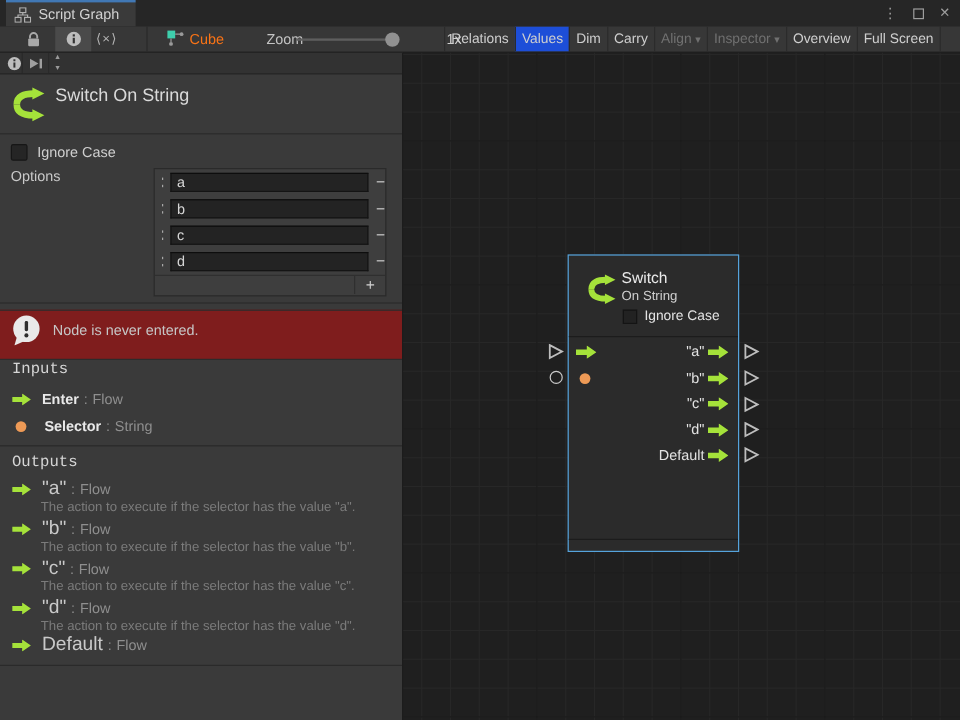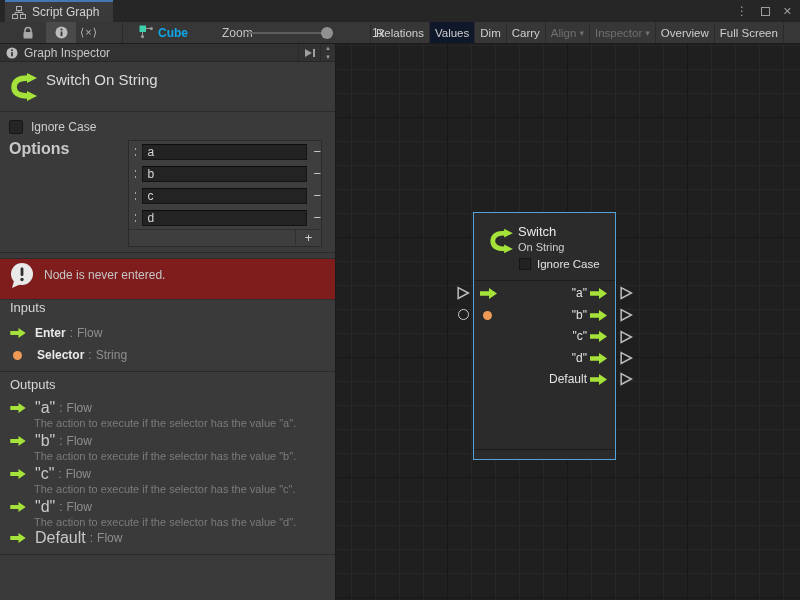--- a/index.html
+++ b/index.html
@@ -19,68 +19,68 @@
 
   
   .toolbar{position:absolute;left:0;top:22px;width:800px;height:22px;background:#373737;
            border-bottom:1px solid #1c1c1c;font-size:12px;overflow:hidden;}
   .tb-abs{position:absolute;top:0;height:21px;display:flex;align-items:center;}
   .tb-lock{left:22px;}
   .tb-info{left:46px;width:30px;justify-content:center;background:#4a4a4a;}
   .tb-code{left:80px;color:#b5b5b5;font-size:11px;letter-spacing:1px;}
   .tb-sep{position:absolute;top:0;width:1px;height:21px;background:#2a2a2a;}
   .tb-cube-icon{left:139px;}
-  .tb-cube-label{left:158px;color:#0ea5e9;font-weight:bold;}
+  .tb-cube-label{left:158px;color:#f97316;}
   .tb-zoom-label{left:222px;color:#c4c4c4;}
   .zoom-track{position:absolute;left:247px;top:10px;width:82px;height:2px;background:#5e5e5e;}
   .zoom-handle{position:absolute;left:321px;top:5px;width:12px;height:12px;border-radius:50%;background:#919191;}
   .tb-zoom-value{left:340px;color:#cfcfcf;margin-left:32px;}
   .tb-buttons{position:absolute;left:370px;right:0;top:0;height:21px;display:flex;}
   .tb-btn{display:flex;align-items:center;padding:0 5px;border-left:1px solid #2b2b2b;
           color:#cfcfcf;font-size:11.5px;white-space:nowrap;}
   .tb-btn:last-child{border-right:1px solid #2b2b2b;}
-  .tb-btn.active{background:#0f172a;}
+  .tb-btn.active{background:#1d4ed8;}
   .tb-btn.disabled{color:#707070;}
   .caret{font-size:9px;margin-left:3px;}
 
   
   .inspector{position:absolute;left:0;top:44px;width:336px;height:556px;background:#3a3a3a;
              border-right:1px solid #1c1c1c;overflow:hidden;}
   .insp-header{position:absolute;left:0;top:0;right:0;height:18px;background:#323232;
                border-bottom:1px solid #262626;display:flex;align-items:center;padding-left:6px;}
   .insp-title{flex:1;font-size:12px;color:#c6c6c6;margin-left:6px;}
   .dock-btn{width:22px;height:17px;display:flex;align-items:center;justify-content:center;border-left:1px solid #2a2a2a;}
   .scrollcol{width:15px;height:17px;display:flex;flex-direction:column;border-left:1px solid #2a2a2a;}
   .scroll-btn{flex:1;display:flex;align-items:center;justify-content:center;font-size:6px;color:#9a9a9a;}
 
   .title-section{position:absolute;left:0;top:18px;right:0;height:50px;border-bottom:1px solid #2b2b2b;}
   .switch-icon-lg{position:absolute;left:8px;top:9px;}
   .node-title-text{position:absolute;left:46px;top:9px;font-size:15px;color:#dadada;}
 
   .cb{width:14px;height:14px;background:#252525;border:1px solid #161616;border-radius:2px;}
   .ignore-row{position:absolute;left:9px;top:76px;display:flex;align-items:center;gap:8px;font-size:12px;color:#cfcfcf;}
-  .options-label{position:absolute;left:9px;top:96px;font-size:16px;color:#c9c9c9;font-weight:bold;}
+  .options-label{position:absolute;left:9px;top:96px;font-size:12px;color:#c9c9c9;}
   .options-block{position:absolute;left:128px;top:96px;width:194px;height:107px;
                  background:#3e3e3e;border:1px solid #2a2a2a;}
   .opt-row{height:22px;display:flex;align-items:center;}
   .drag-handle{width:11px;height:8px;margin-left:6px;border-top:2px solid #a8a8a8;border-bottom:2px solid #a8a8a8;}
   .opt-input{flex:1;margin:0 6px 0 7px;height:16px;background:#232323;border:1px solid #141414;
              border-top-color:#0d0d0d;color:#d6d6d6;font-size:12px;padding:0 4px;
              font-family:"Liberation Sans",sans-serif;outline:none;}
   .row-btn{width:22px;text-align:center;color:#d0d0d0;font-size:13px;line-height:22px;}
   .plus-row{height:16px;border-top:1px solid #2f2f2f;display:flex;justify-content:flex-end;}
   .plus-btn{width:26px;border-left:1px solid #2f2f2f;text-align:center;color:#d0d0d0;font-size:13px;line-height:15px;}
 
   .h-div{position:absolute;left:0;right:0;height:1px;background:#2a2a2a;}
   .warning-box{position:absolute;left:0;right:0;top:214px;height:42px;background:#7f1d1d;
                border-top:1px solid #2c2c2c;border-bottom:1px solid #2c2c2c;}
   .warn-icon{position:absolute;left:9px;top:3px;}
   .warn-text{position:absolute;left:44px;top:9px;font-size:12px;color:#c6c6c6;}
 
-  .sec-heading{position:absolute;left:10px;font-size:13px;color:#d6d6d6;}
+  .sec-heading{position:absolute;left:10px;font-size:13px;color:#d6d6d6;font-family:Liberation Mono, monospace;}
   .port-row{position:absolute;left:10px;height:16px;display:flex;align-items:center;}
   .port-row .pname{font-weight:bold;font-size:12px;color:#e9e9e9;margin-left:9px;}
   .sep{margin:0 4px;font-size:12px;color:#8f8f8f;}
   .ptype{font-size:12px;color:#8f8f8f;}
   .value-dot{width:9px;height:9px;border-radius:50%;background:#ee9a56;margin:0 3px;}
   .out-item{position:absolute;left:10px;right:4px;}
   .out-name{display:flex;align-items:center;height:13px;}
   .out-desc{margin:3px 0 0 24px;font-size:11px;color:#7b7b7b;white-space:nowrap;}
 
   
@@ -195,21 +195,20 @@
   </div>
 
   <div class="inspector">
 
     <div class="insp-header">
       <svg width="12" height="12" viewBox="0 0 13 13">
           <circle cx="6.5" cy="6.5" r="6" fill="#bdbdbd"></circle>
           <rect x="5.6" y="5.5" width="1.8" height="4.6" fill="#323232"></rect>
           <rect x="5.6" y="2.6" width="1.8" height="1.8" fill="#323232"></rect>
         </svg>
-      <span class="insp-title">Graph Inspector</span>
       <div class="dock-btn">
         <svg width="14" height="12" viewBox="0 0 14 12">
             <polygon points="2,2 9,6 2,10" fill="#9f9f9f"></polygon>
             <rect x="10" y="2" width="2" height="8" fill="#9f9f9f"></rect>
           </svg>
       </div>
       <div class="scrollcol">
         <div class="scroll-btn">▲</div>
         <div class="scroll-btn">▼</div>
       </div>

